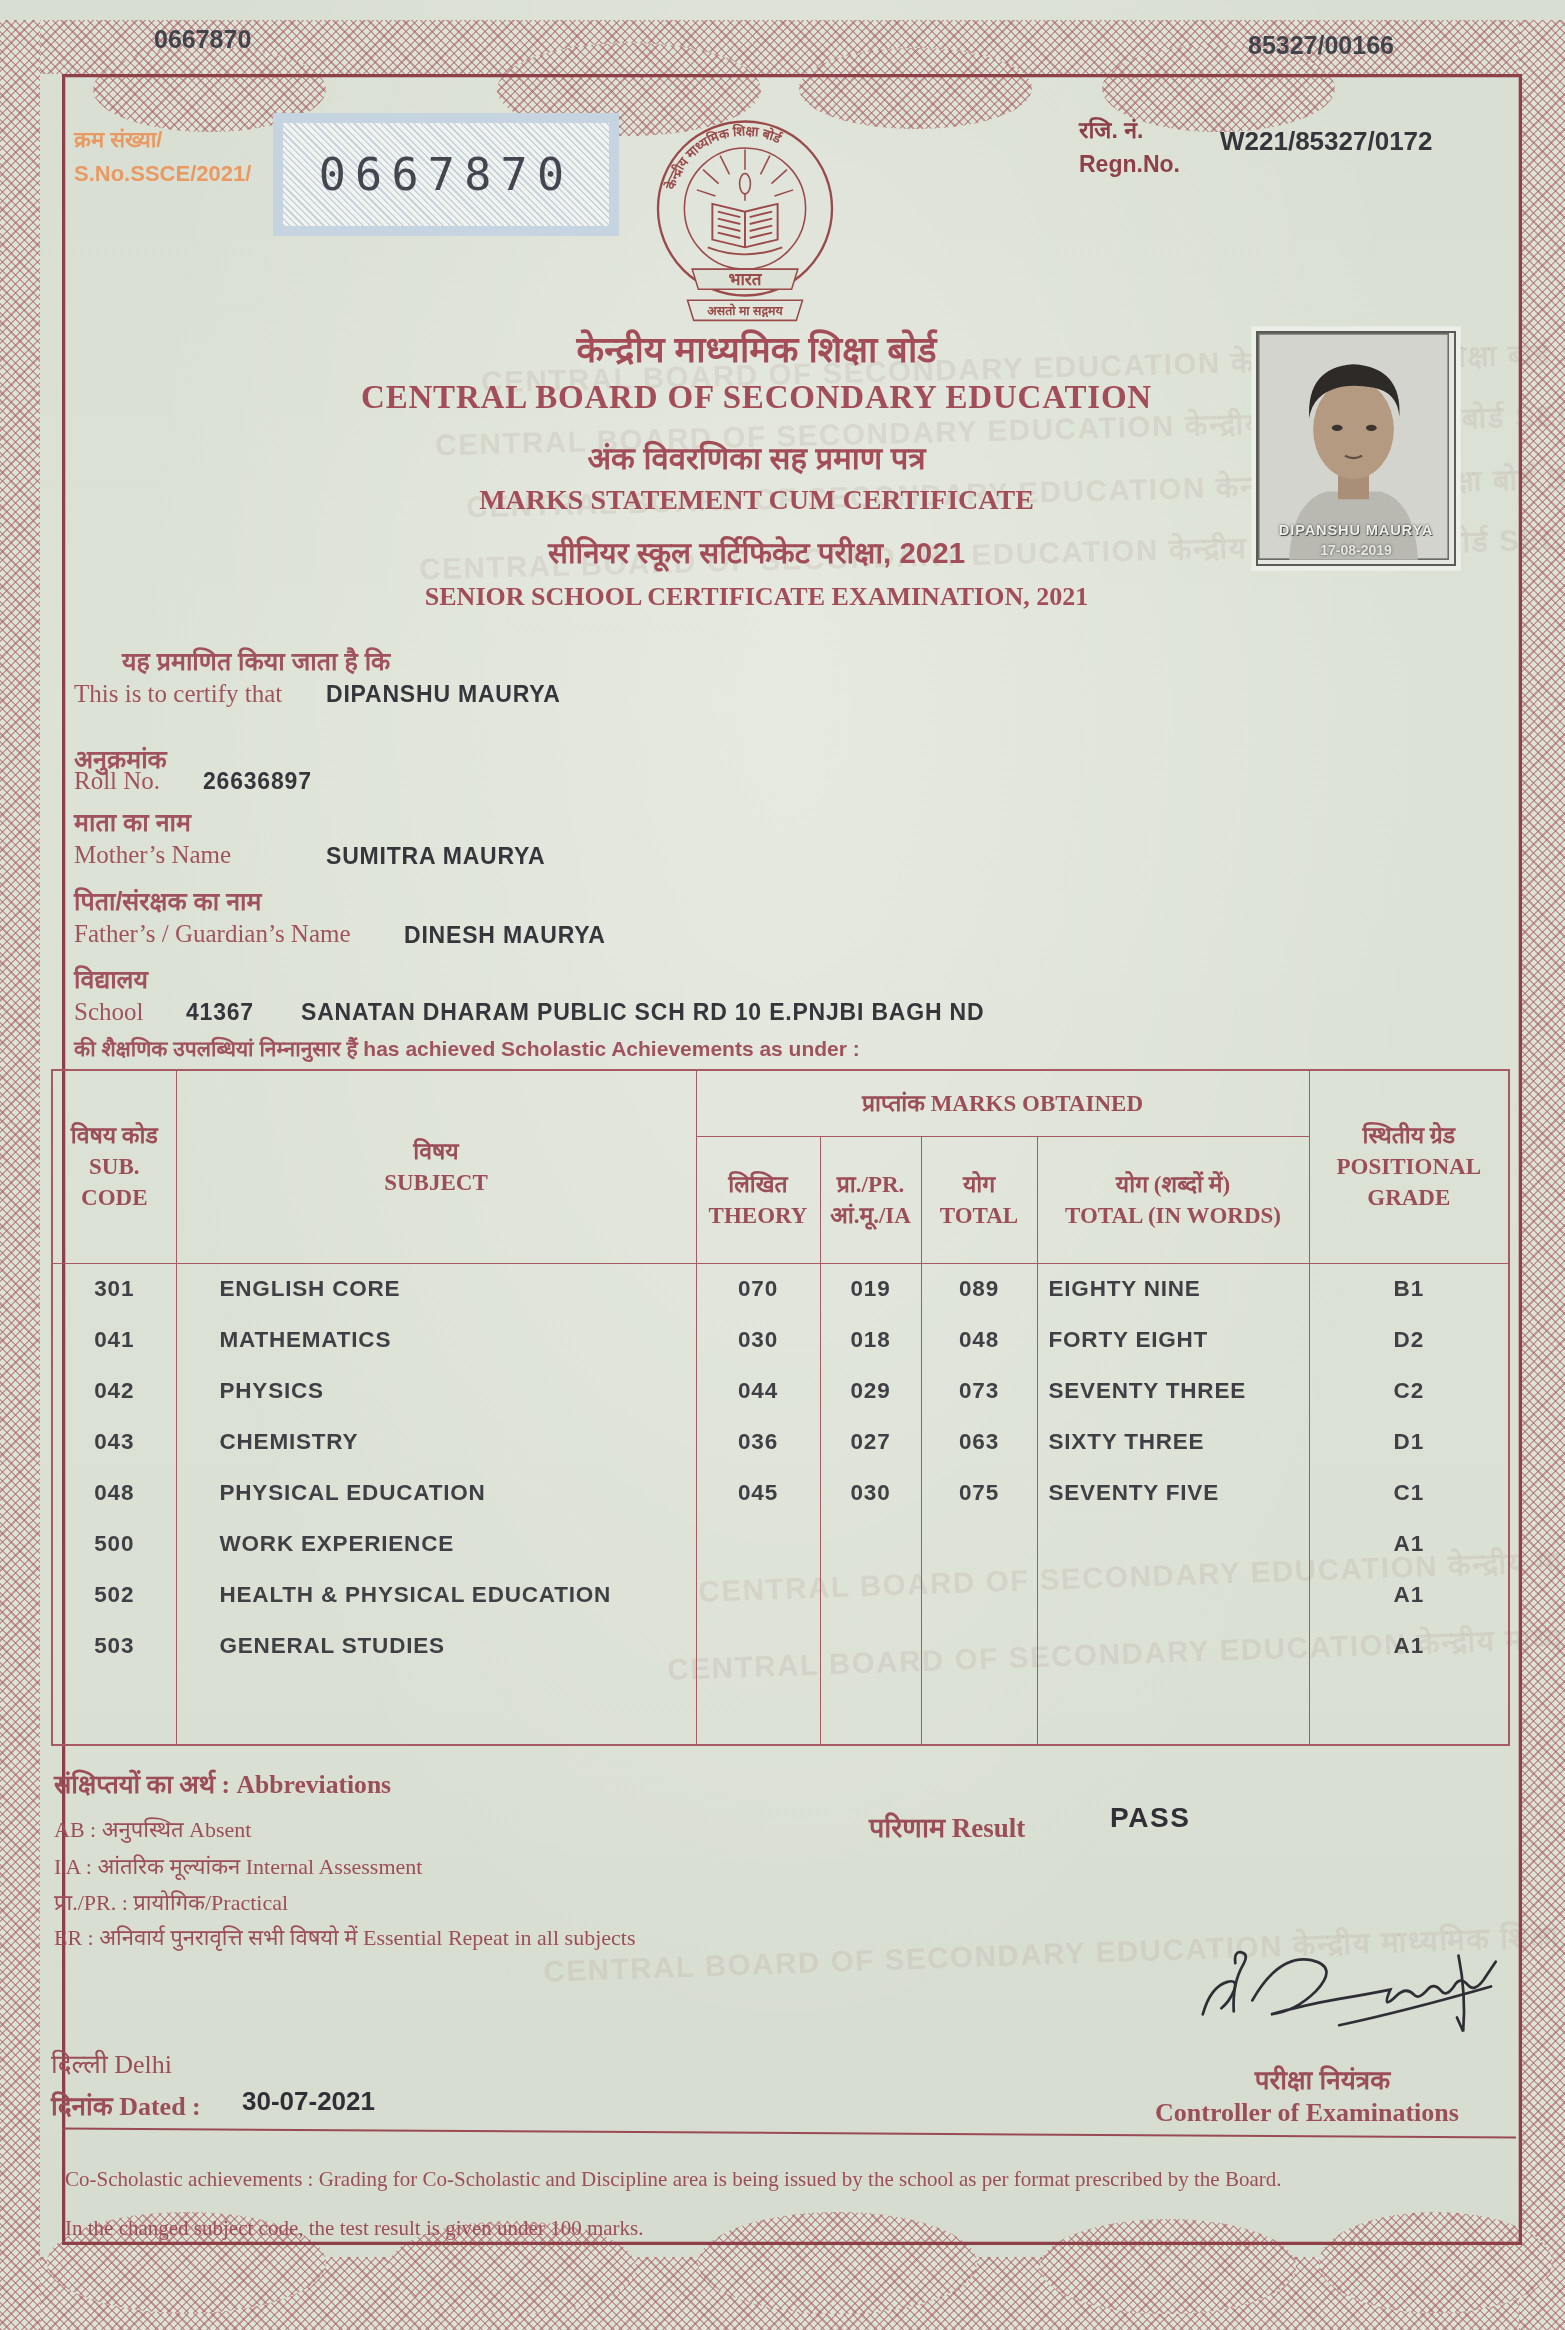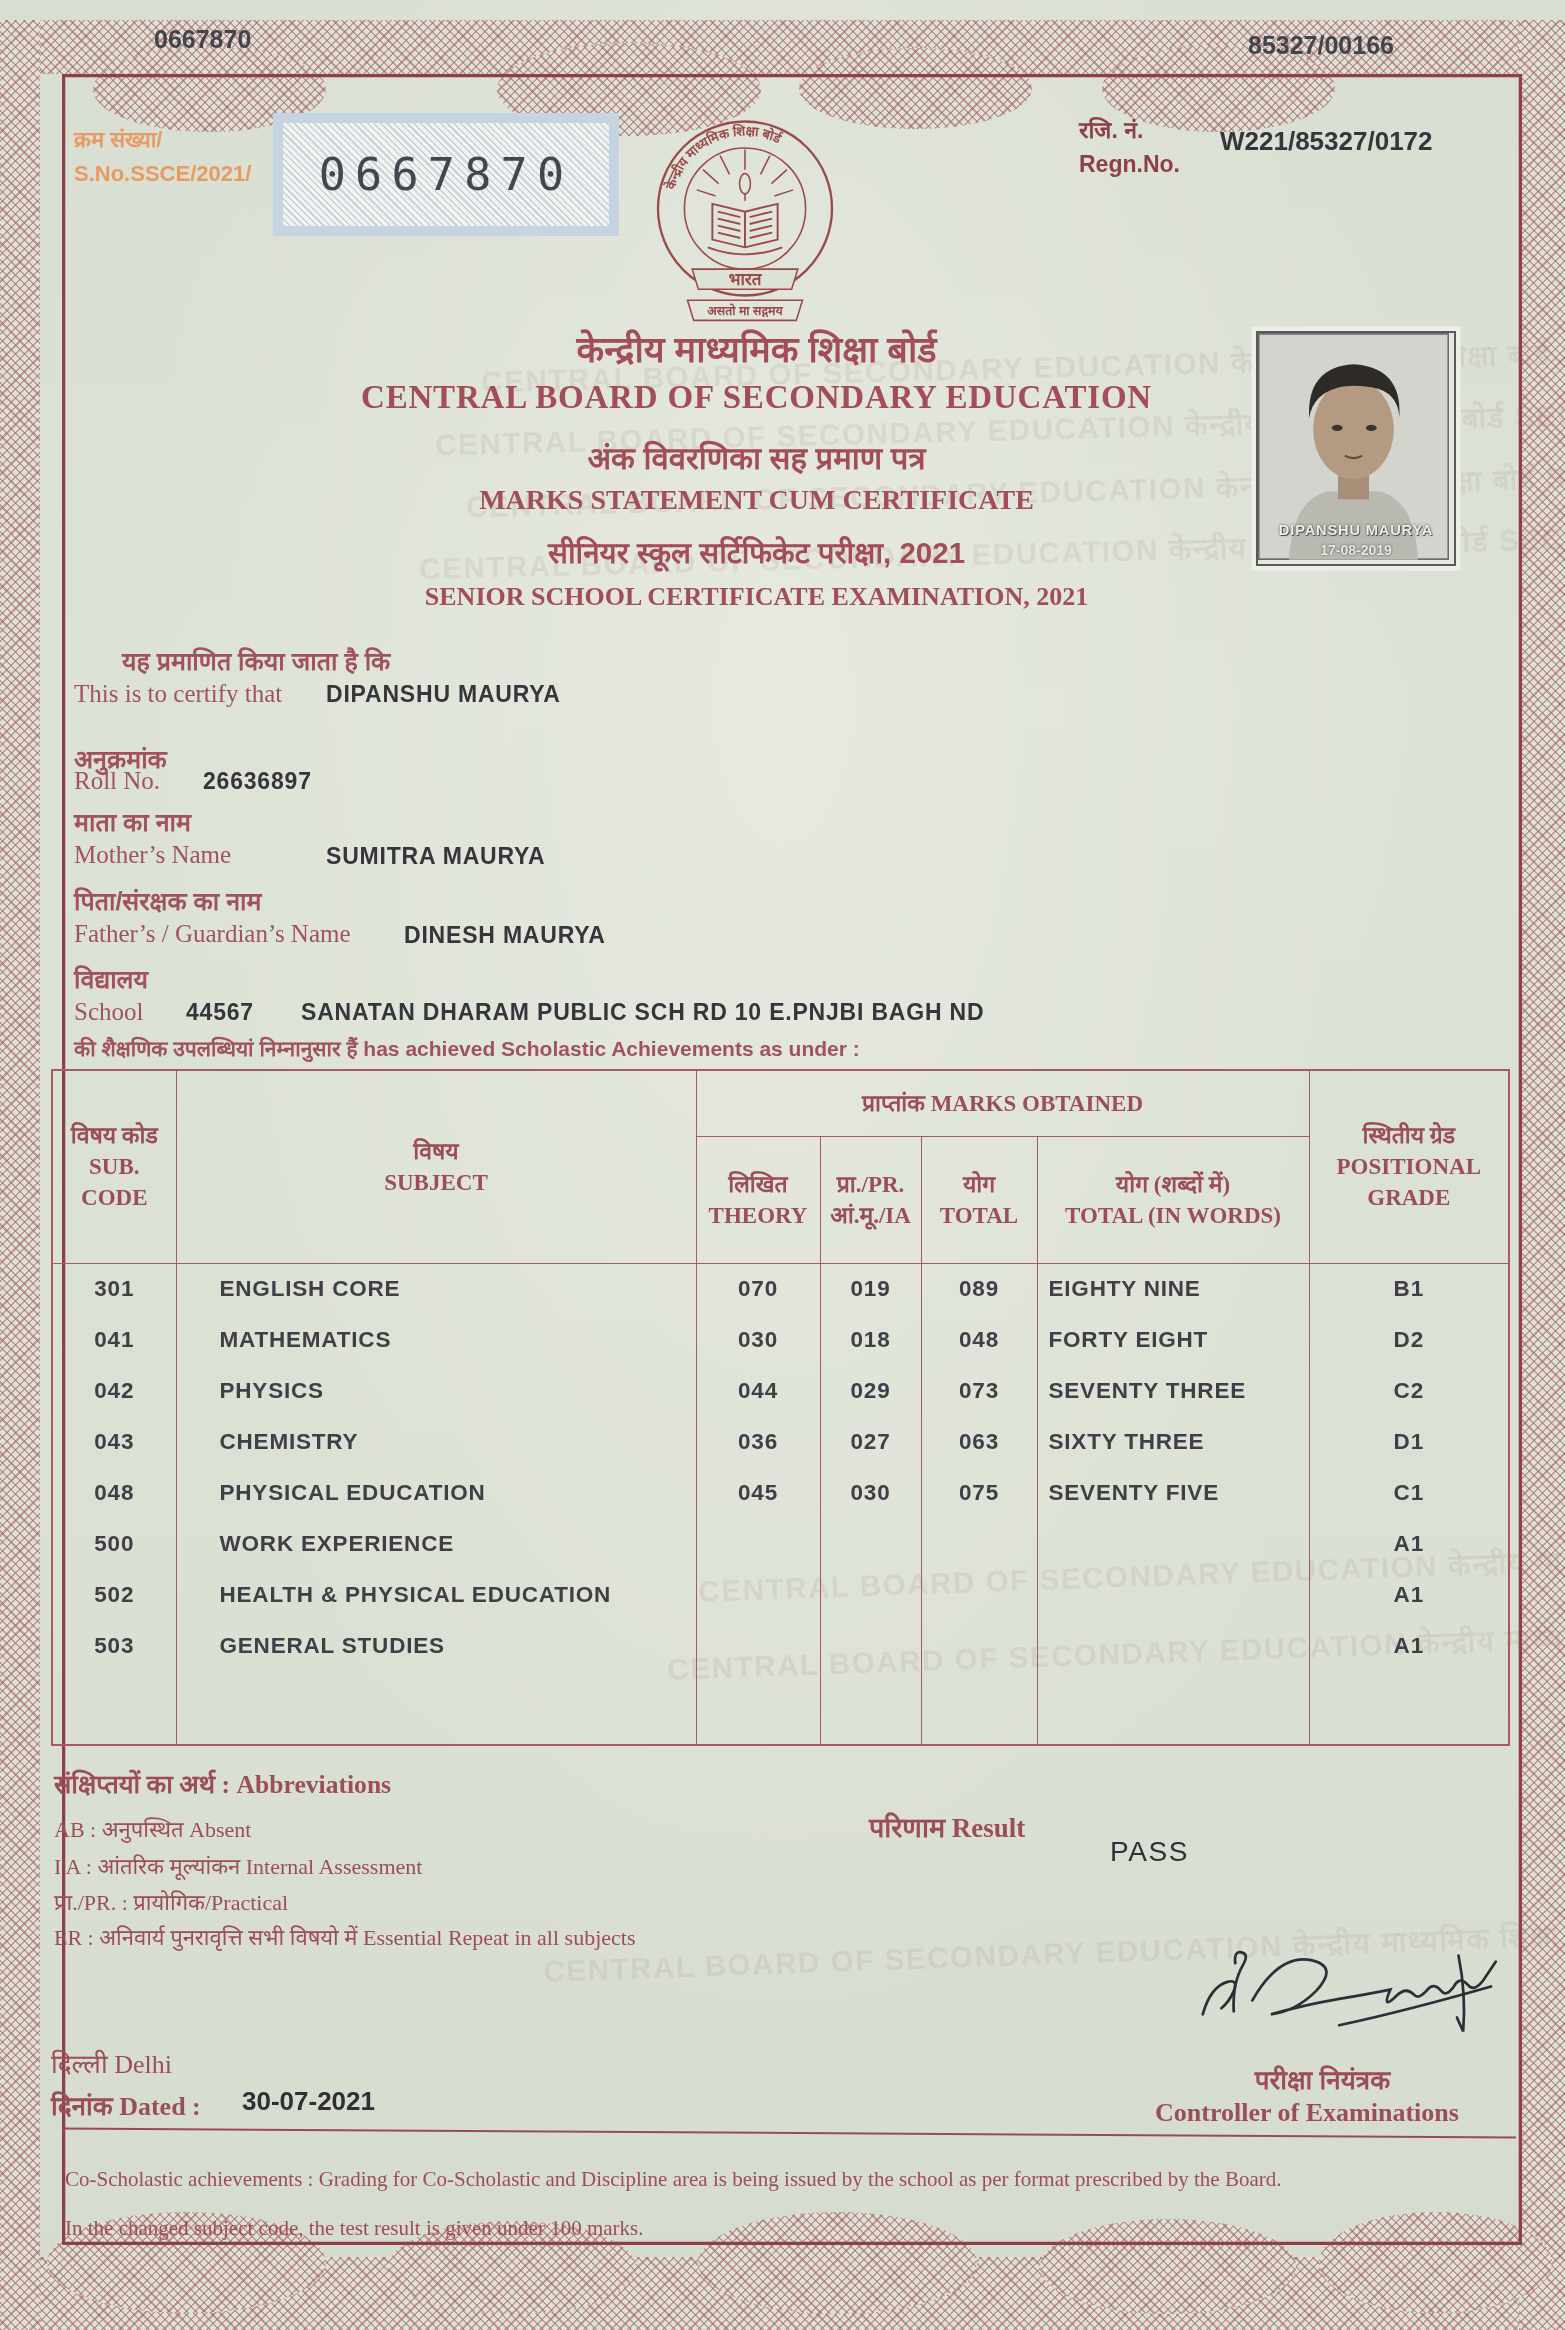--- a/index.html
+++ b/index.html
@@ -99,21 +99,21 @@
     font-size:22.5px;font-weight:bold;color:#3f3f45;
     height:51px;padding:0 3.1px;text-align:center;vertical-align:middle;letter-spacing:0.8px;
   }
   table.marks td.col-subject{text-align:left;padding-left:43px;}
   table.marks td.col-words{text-align:left;padding-left:11px;}
   table.marks tr.filler td{height:auto;}
   
   .abbr-title{left:54px;top:1766px;font-size:25.6px;font-weight:bold;color:#9c4e58;font-family:"Liberation Serif",serif;}
   .abbr-item{left:54px;font-size:22px;color:#9c4e58;font-family:"Liberation Serif",serif;}
   .result-label{left:869px;top:1808px;font-size:27px;font-weight:bold;color:#9c4e58;font-family:"Liberation Serif",serif;}
-  .result-value{left:1110px;top:1802px;font-size:28px;font-weight:normal;color:#2f2f35;letter-spacing:1.6px;margin-top:34px;}
+  .result-value{left:1110px;top:1802px;font-size:28px;font-weight:bold;color:#2f2f35;letter-spacing:1.6px;}
   .place{left:51px;top:2045px;font-size:26px;font-weight:normal;color:#9c4e58;font-family:"Liberation Serif",serif;}
   .dated{left:51px;top:2087px;font-size:26px;font-weight:bold;color:#9c4e58;font-family:"Liberation Serif",serif;}
   .date-value{left:242px;top:2086px;font-size:26px;font-weight:bold;color:#2f2f35;}
   .controller-hi{left:1117px;top:2061px;width:411px;text-align:center;font-size:26px;font-weight:bold;color:#9c4e58;}
   .controller-en{left:1086px;top:2098px;width:442px;text-align:center;font-size:26px;font-weight:bold;color:#9c4e58;font-family:"Liberation Serif",serif;}
   .divider{left:62px;top:2132px;width:1454px;height:2.3px;background:#9a4a52;transform:rotate(.35deg);z-index:3;}
   .foot{left:65px;width:1443px;font-size:21px;color:#9c4e58;font-family:"Liberation Serif",serif;white-space:nowrap;overflow:hidden;}
   .sig{left:1187px;top:1940px;z-index:3;}
 </style>
 </head>
@@ -233,21 +233,21 @@
   <div class="abs label-hi" style="left:74px;top:804px;">माता का नाम</div>
   <div class="abs label-en" style="left:74px;top:841px;">Mother’s Name</div>
   <div class="abs value" style="left:326px;top:843px;">SUMITRA MAURYA</div>
 
   <div class="abs label-hi" style="left:74px;top:883px;">पिता/संरक्षक का नाम</div>
   <div class="abs label-en" style="left:74px;top:920px;">Father’s / Guardian’s Name</div>
   <div class="abs value" style="left:404px;top:922px;">DINESH MAURYA</div>
 
   <div class="abs label-hi" style="left:74px;top:961px;">विद्यालय</div>
   <div class="abs label-en" style="left:74px;top:998px;">School</div>
-  <div class="abs value" style="left:186px;top:999px;">44567</div>
+  <div class="abs value" style="left:186px;top:999px;">41367</div>
   <div class="abs value" style="left:301px;top:999px;">SANATAN DHARAM PUBLIC SCH RD 10 E.PNJBI BAGH ND</div>
 
   <div class="abs label-hi" style="left:74px;top:1034px;font-size:21px;">की शैक्षणिक उपलब्धियां निम्नानुसार हैं has achieved Scholastic Achievements as under :</div>
 
   <table class="marks">
     <colgroup>
       <col class="c-code">
         <col class="c-subject">
         <col class="c-theory">
         <col class="c-ia">

